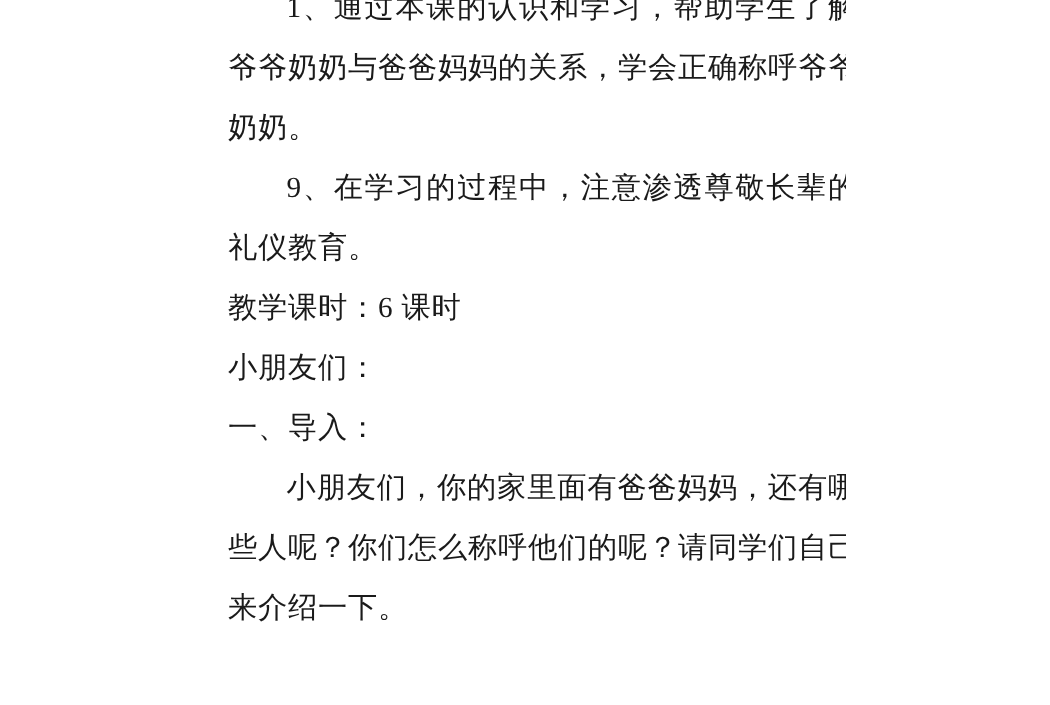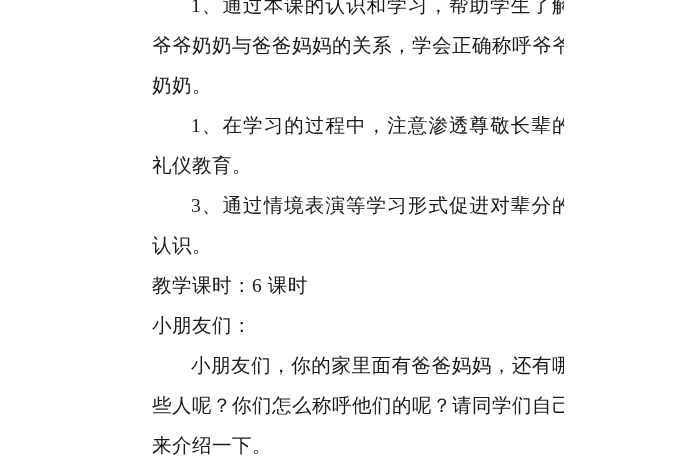--- a/index.html
+++ b/index.html
@@ -44,19 +44,19 @@
   .noindent {
     text-indent: 0;
   }
 </style>
 </head>
 <body>
 
 <div class="page">
   <div class="doc-body">
     <p class="para indent">1、通过本课的认识和学习，帮助学生了解爷爷奶奶与爸爸妈妈的关系，学会正确称呼爷爷奶奶。</p>
-    <p class="para indent">1、在学习的过程中，注意渗透尊敬长辈的礼仪教育。</p>
-    <p class="para indent">3、通过情境表演等学习形式促进对辈分的认识。</p>
+    <p class="para indent">9、在学习的过程中，注意渗透尊敬长辈的礼仪教育。</p>
     <p class="para noindent">教学课时：6 课时</p>
     <p class="para noindent">小朋友们：</p>
+    <p class="para noindent">一、导入：</p>
     <p class="para indent">小朋友们，你的家里面有爸爸妈妈，还有哪些人呢？你们怎么称呼他们的呢？请同学们自己来介绍一下。</p>
   </div>
 </div>
 
 </body></html>

